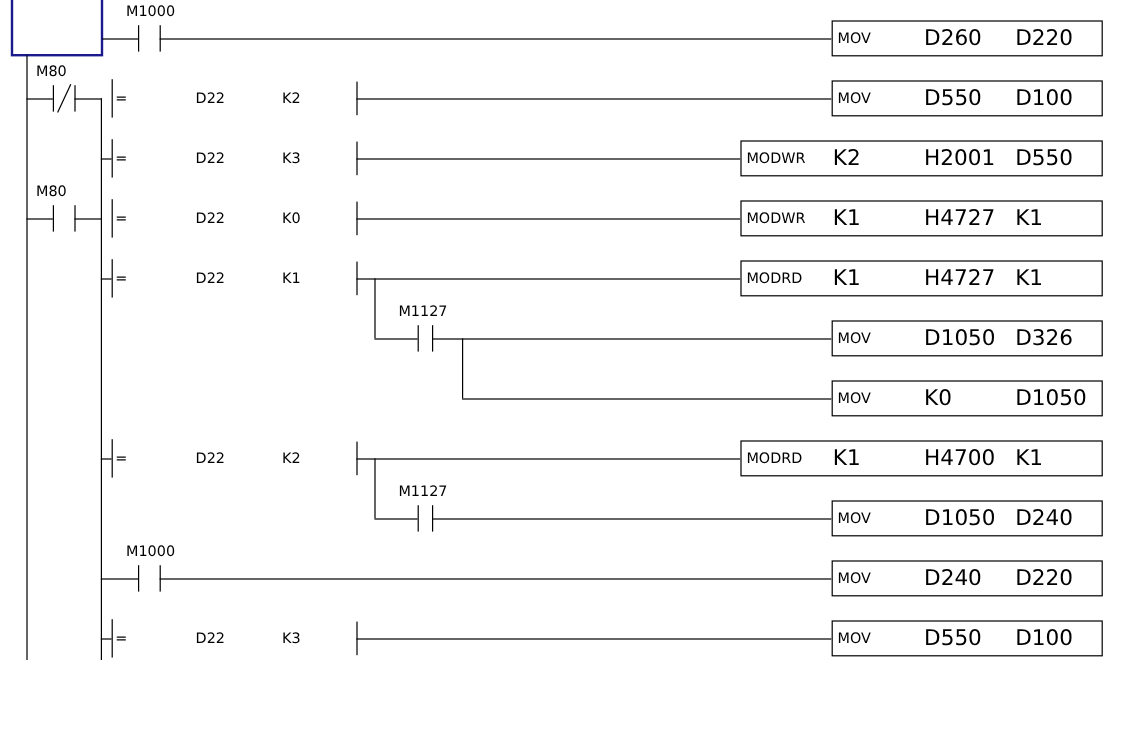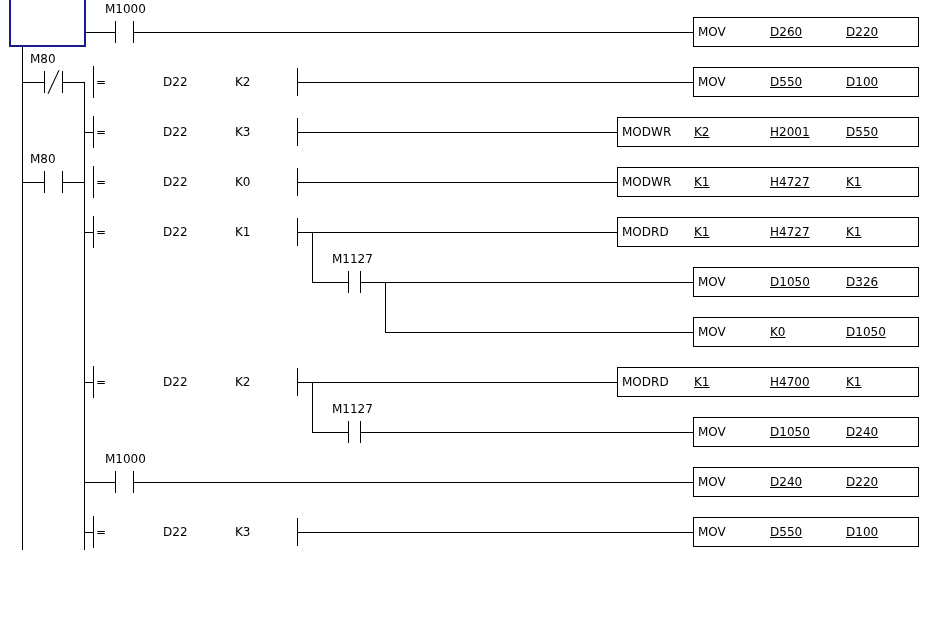--- a/index.html
+++ b/index.html
@@ -6,21 +6,21 @@
   body{width:951px;height:622px;overflow:hidden;
        font-family:"DejaVu Sans","Liberation Sans",sans-serif;}
   #ladder{position:relative;width:951px;height:622px;background:#fff;}
   .wire{position:absolute;background:#000;}
   .hw{height:1px;}
   .vw{width:1px;}
   .lbl{position:absolute;font-size:12px;color:#000;white-space:nowrap;line-height:1;}
   .opnd{position:absolute;font-size:12px;color:#000;white-space:nowrap;line-height:1;}
   .box{position:absolute;border:1px solid #000;background:#fff;box-sizing:border-box;}
   .box .op{position:absolute;left:4px;top:50%;transform:translateY(-50%);font-size:12px;white-space:nowrap;}
-  .box .a1,.box .a2,.box .a3{position:absolute;top:50%;transform:translateY(-50%);font-size:12px;white-space:nowrap;text-decoration:underline;}
+  .box .a1,.box .a2,.box .a3{position:absolute;top:50%;transform:translateY(-50%);font-size:18px;white-space:nowrap;}
   .sel{position:absolute;border:2px solid #1a1a8c;box-sizing:border-box;background:transparent;}
   .cbar{position:absolute;width:1px;background:#000;}
   .slash{position:absolute;width:1px;background:#000;transform-origin:center;}
   .eqsym{position:absolute;font-size:12px;line-height:1;color:#000;}
 </style>
 </head>
 <body>
 
 <div id="ladder">
 

